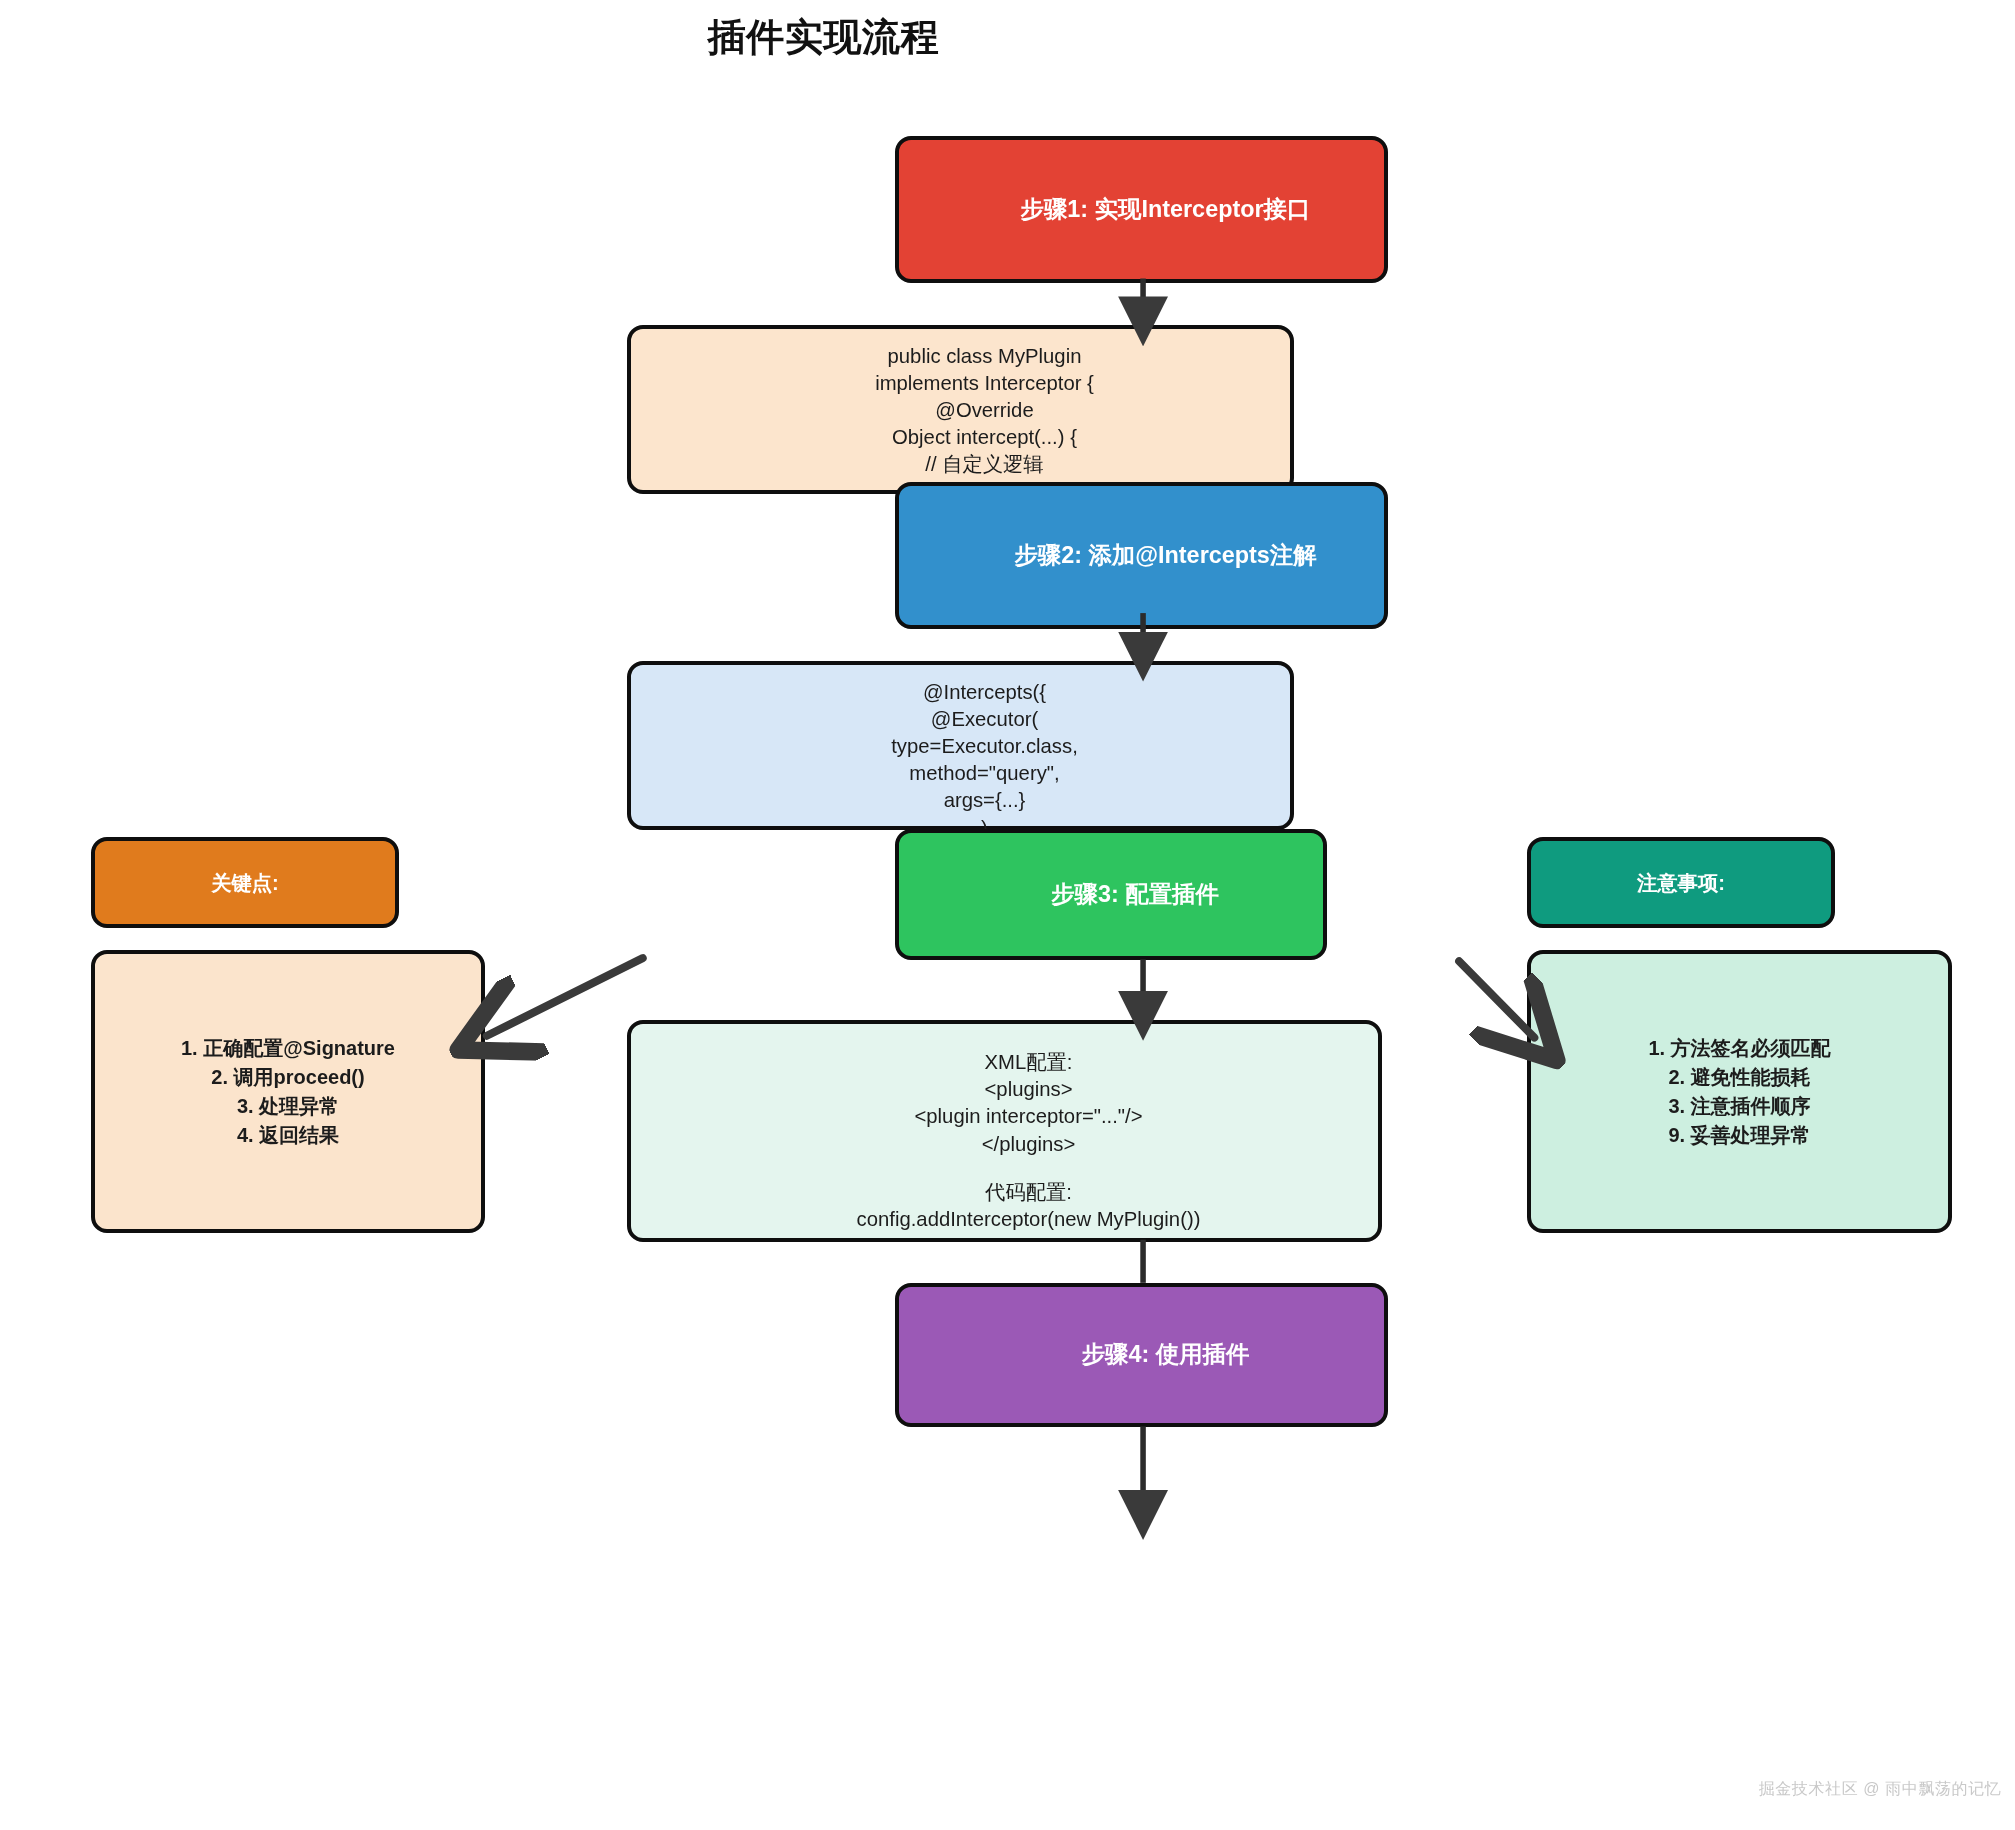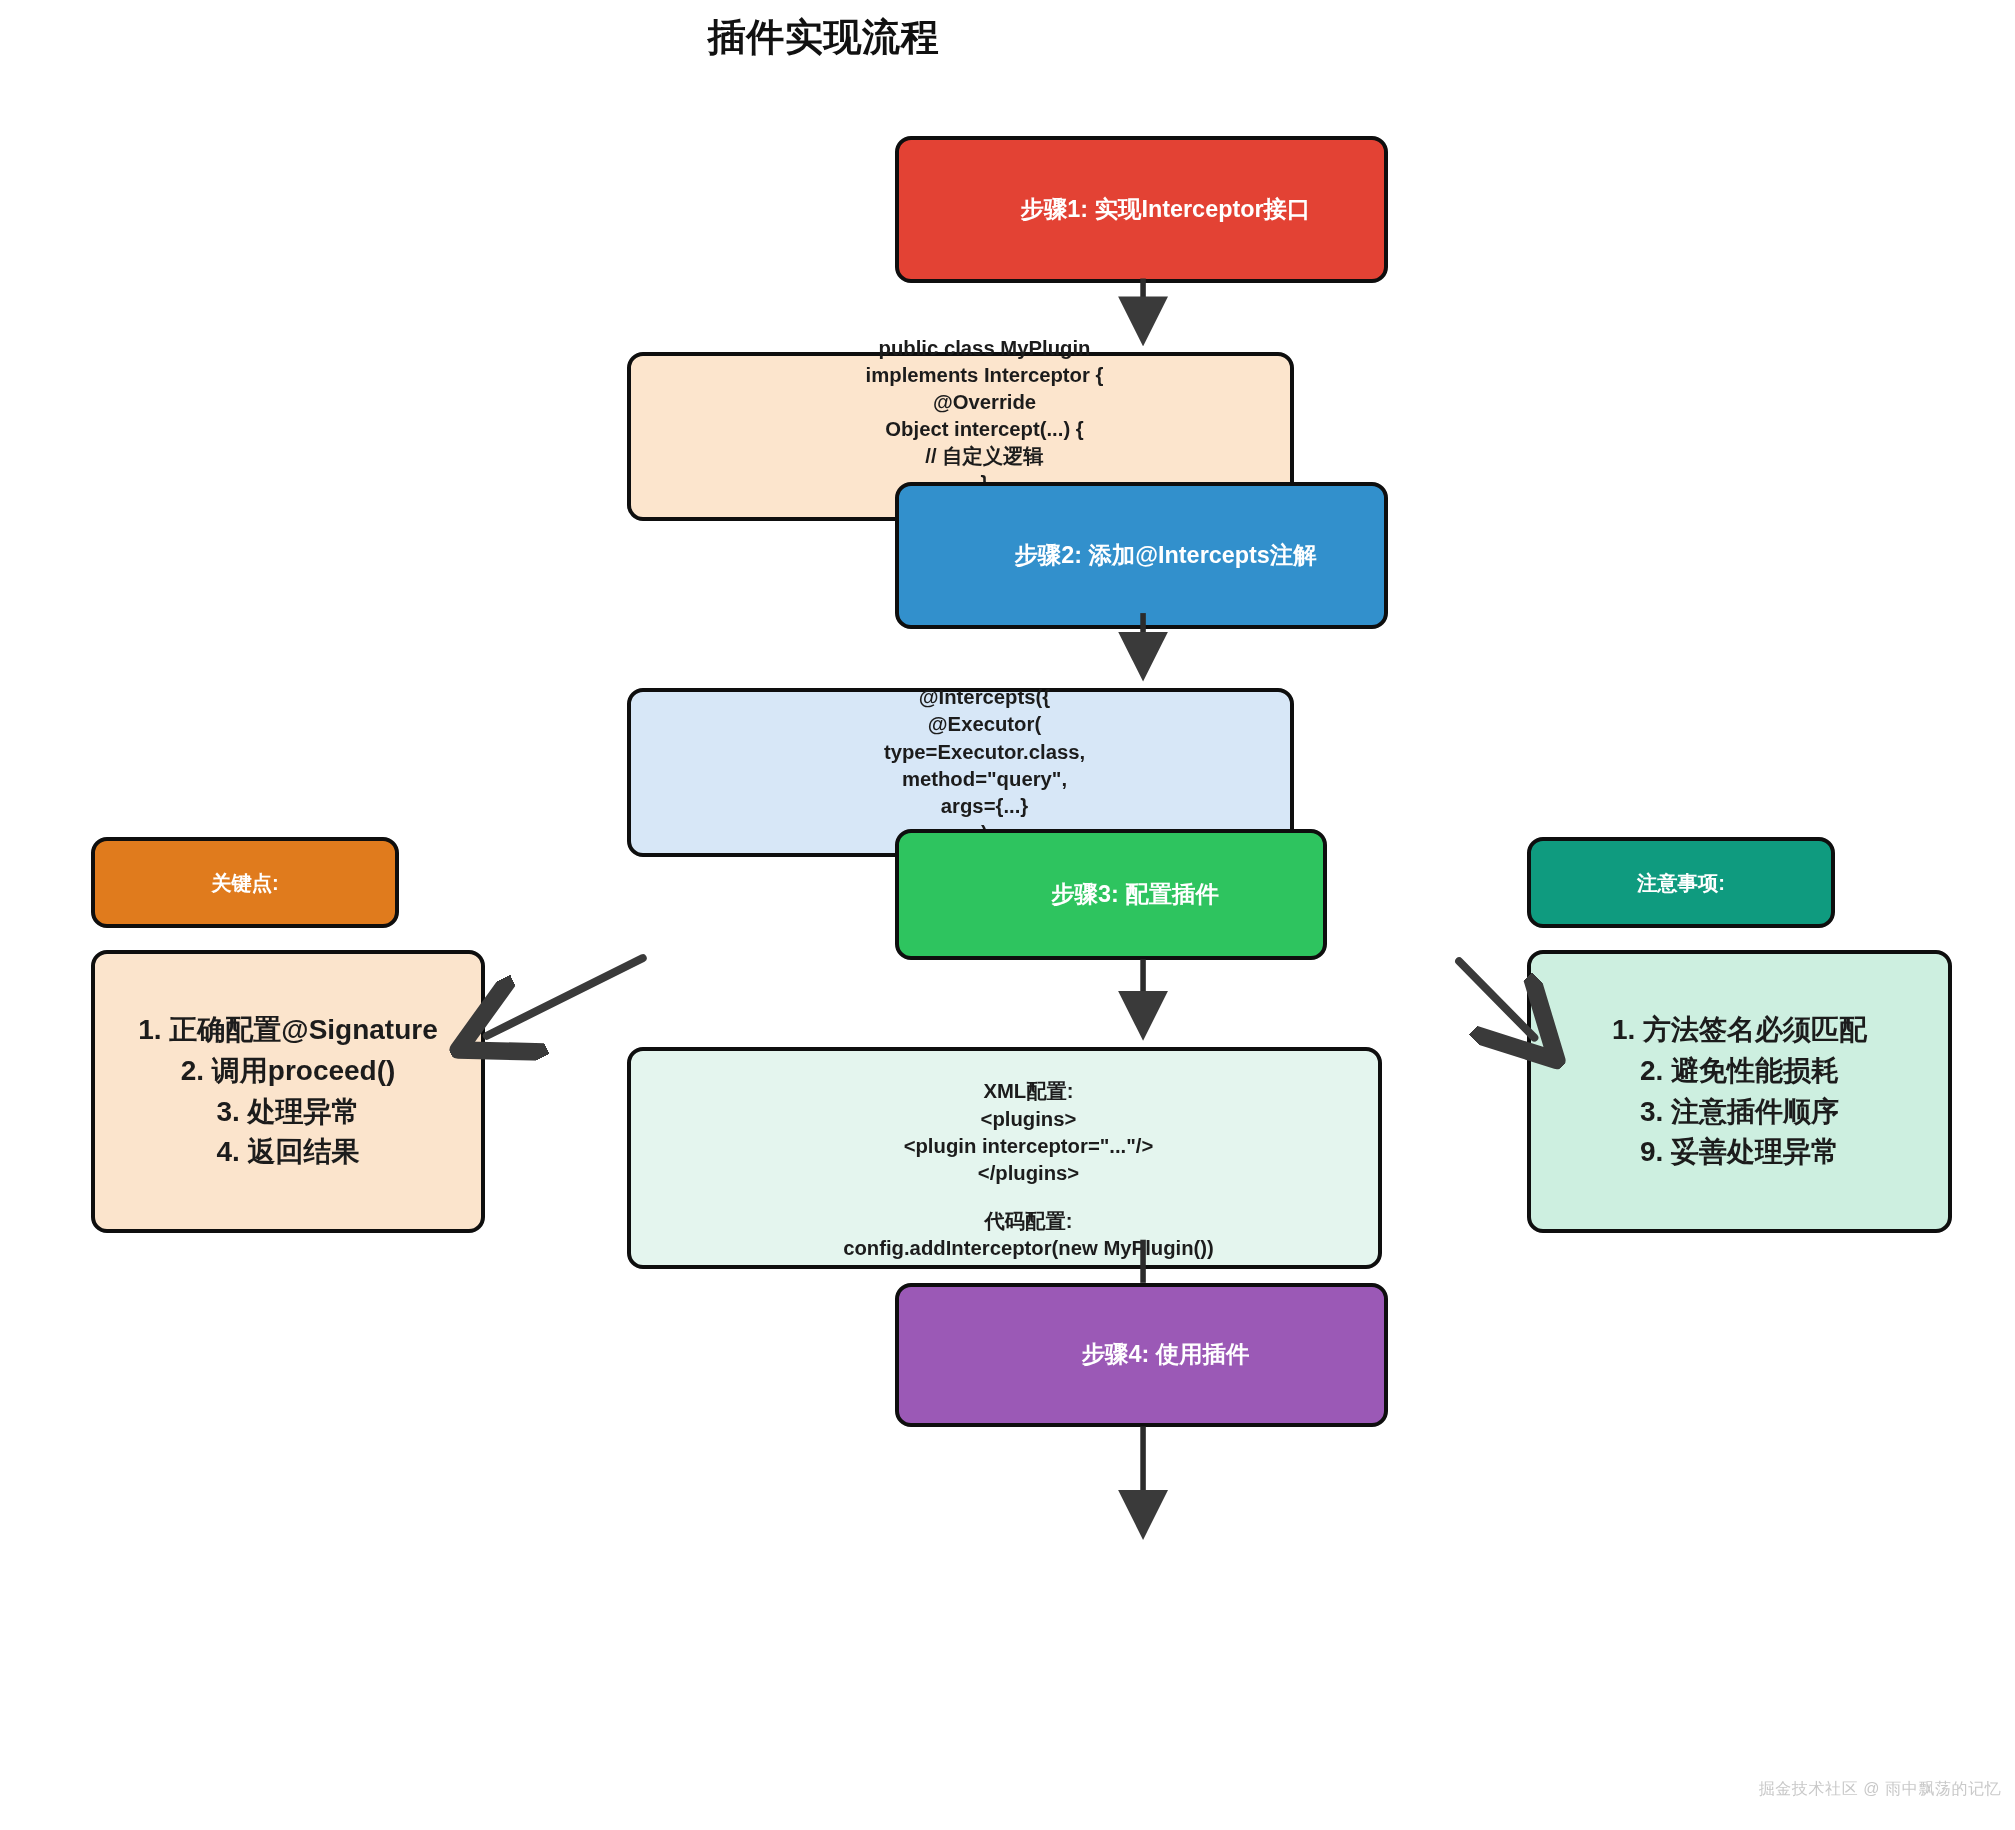--- a/index.html
+++ b/index.html
@@ -58,26 +58,25 @@
 
   .step-node {
     font-size: 23.4px;
     font-weight: bold;
     color: #ffffff;
     z-index: 3;
   }
 
   .code-node {
     font-size: 20.3px;
-    font-weight: bold;
+    font-weight: normal;
     color: #1c1c1c;
     z-index: 2;
-    align-items: center;
+    align-items: flex-start;
     padding-top: 13.6px;
-    margin-top: 27px;
   }
 
   .code-node .inner,
   .plain-node .inner,
   .side-body .inner {
     width: 100%;
   }
 
   .plain-node {
     font-size: 21px;
@@ -101,21 +100,21 @@
   }
 
   .side-body {
     position: absolute;
     box-sizing: border-box;
     border: 4.3px solid #0e0e0e;
     border-radius: 16px;
     display: flex;
     align-items: center;
     justify-content: flex-start;
-    font-size: 28px;
+    font-size: 20px;
     font-weight: bold;
     color: #1c1c1c;
     text-align: center;
     line-height: 1.45;
     z-index: 2;
   }
 
   .watermark {
     position: absolute;
     right: 13.6px;

